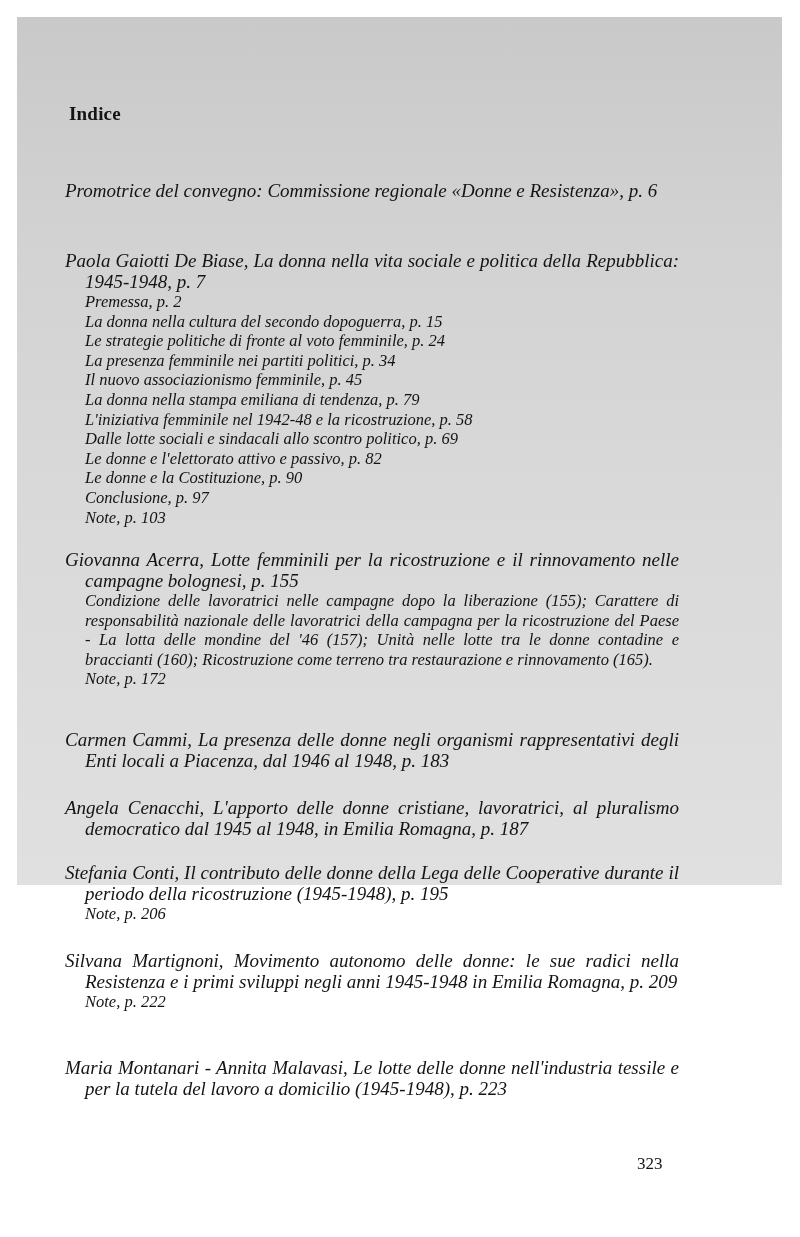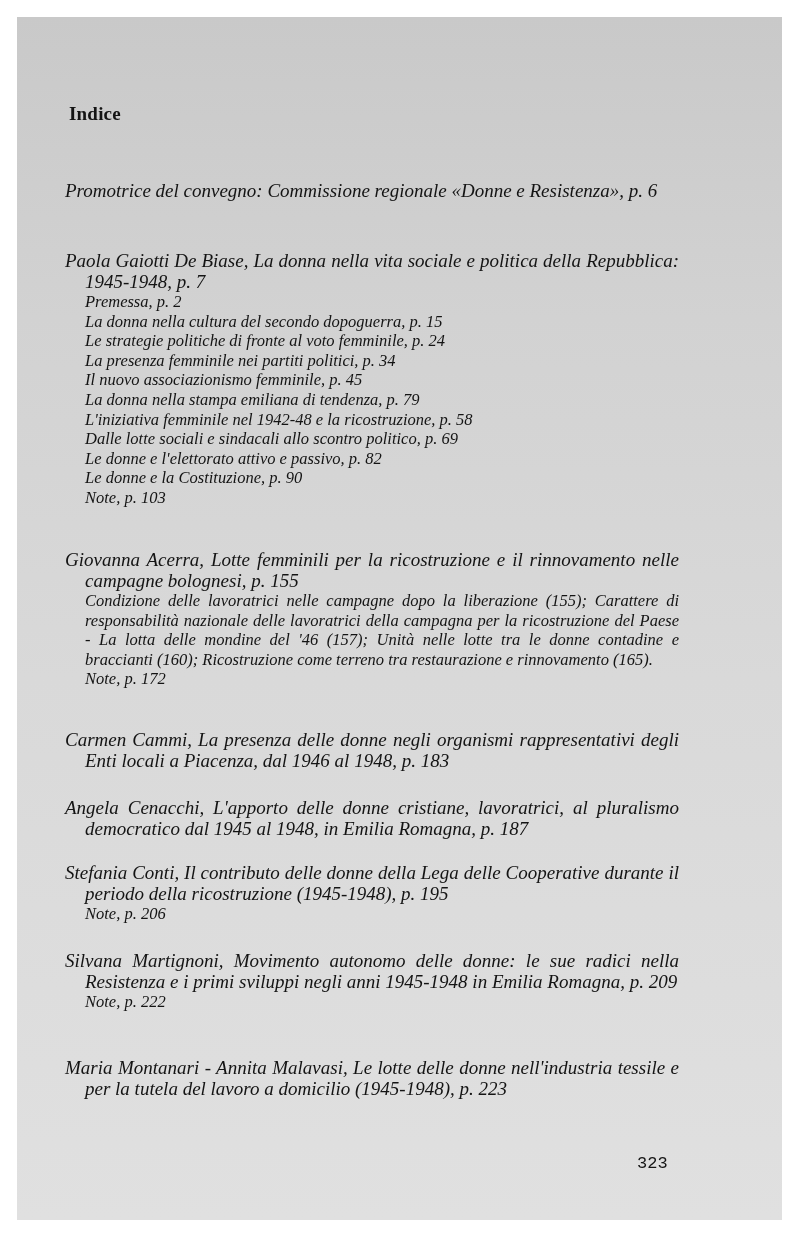--- a/index.html
+++ b/index.html
@@ -1,31 +1,31 @@
 <!DOCTYPE html>
 <html><head>
 <meta charset="utf-8">
 <style>
   html, body { margin:0; padding:0; background:#ffffff; }
   body { width:800px; height:1237px; position:relative; overflow:hidden; }
   .page {
-    position:absolute; left:17px; top:17px; width:765px; height:1203px;
+    position:absolute; left:17px; top:17px; width:765px; height:868px;
     background: linear-gradient(180deg, #c9c9c9 0%, #d2d2d2 25%, #d9d9d9 55%, #e0e0e0 100%);
     font-family: "Liberation Serif", "DejaVu Serif", serif;
     color:#141414;
   }
   .title {
     position:absolute; left:52px; top:86px;
     font-weight:bold; font-size:19px; letter-spacing:0.2px;
   }
   .entry { position:absolute; left:48px; width:614px; font-size:19px; line-height:21px;font-style:italic; }
   .entry .head { text-align:justify; text-align-last:left; padding-left:20px; text-indent:-20px; }
   .entry .sub { padding-left:20px; font-size:16.5px; line-height:19.6px; }
   .entry .summary { padding-left:20px; font-size:16.5px; line-height:19.6px; text-align:justify; }
-  .pagenum { position:absolute; left:620px; top:1137px; font-size:17px;font-family:Liberation Mono, monospace; }
+  .pagenum { position:absolute; left:620px; top:1137px; font-size:17px; }
 </style>
 </head>
 <body>
 
 <div class="page">
   <div class="title">Indice</div>
 
   <div class="entry" style="top:163px">
     <div class="head">Promotrice del convegno: Commissione regionale «Donne e Resistenza», p. 6</div>
   </div>
@@ -35,20 +35,21 @@
     <div class="sub">Premessa, p. 2</div>
     <div class="sub">La donna nella cultura del secondo dopoguerra, p. 15</div>
     <div class="sub">Le strategie politiche di fronte al voto femminile, p. 24</div>
     <div class="sub">La presenza femminile nei partiti politici, p. 34</div>
     <div class="sub">Il nuovo associazionismo femminile, p. 45</div>
     <div class="sub">La donna nella stampa emiliana di tendenza, p. 79</div>
     <div class="sub">L'iniziativa femminile nel 1942-48 e la ricostruzione, p. 58</div>
     <div class="sub">Dalle lotte sociali e sindacali allo scontro politico, p. 69</div>
     <div class="sub">Le donne e l'elettorato attivo e passivo, p. 82</div>
     <div class="sub">Le donne e la Costituzione, p. 90</div>
+    <div class="sub">Conclusione, p. 97</div>
     <div class="sub">Note, p. 103</div>
   </div>
 
   <div class="entry" style="top:532px">
     <div class="head">Giovanna Acerra, Lotte femminili per la ricostruzione e il rinnovamento nelle campagne bolognesi, p. 155</div>
     <div class="summary">Condizione delle lavoratrici nelle campagne dopo la liberazione (155); Carattere di responsabilità nazionale delle lavoratrici della campagna per la ricostruzione del Paese - La lotta delle mondine del '46 (157); Unità nelle lotte tra le donne contadine e braccianti (160); Ricostruzione come terreno tra restaurazione e rinnovamento (165).</div>
     <div class="sub">Note, p. 172</div>
   </div>
 
   <div class="entry" style="top:712px">

